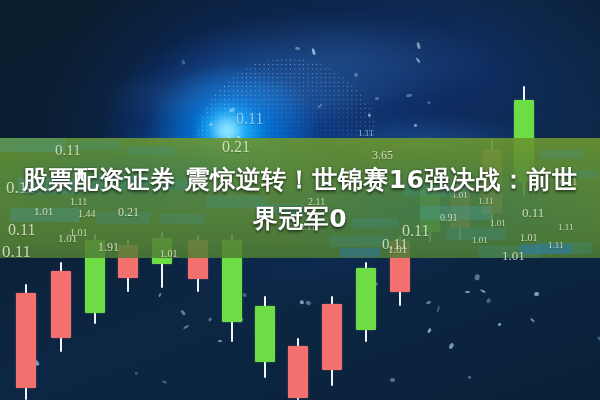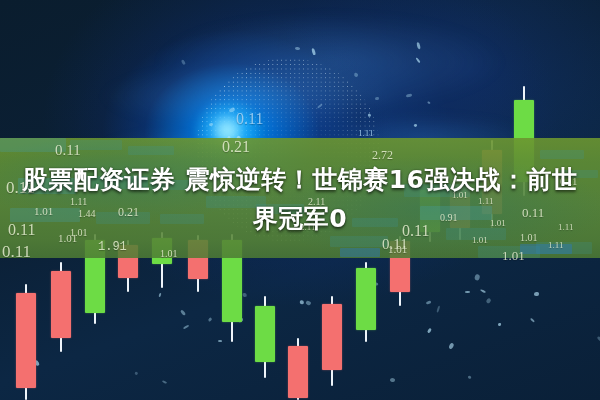--- a/index.html
+++ b/index.html
@@ -297,26 +297,26 @@
   <div id="numbers" class="layer">
       <span class="num" style="left: 55px; top: 142px; font-size: 15px;">0.11</span>
       <span class="num" style="left: 6px; top: 178px; font-size: 17px;">0.11</span>
       <span class="num" style="left: 34px; top: 205px; font-size: 11px;">1.01</span>
       <span class="num" style="left: 8px; top: 221px; font-size: 16px;">0.11</span>
       <span class="num" style="left: 70px; top: 196px; font-size: 10px;">1.11</span>
       <span class="num" style="left: 2px; top: 242px; font-size: 17px;">0.11</span>
       <span class="num" style="left: 58px; top: 232px; font-size: 11px;">1.01</span>
       <span class="num" style="left: 70px; top: 227px; font-size: 10px;">1.01</span>
       <span class="num" style="left: 78px; top: 208px; font-size: 10px;">1.44</span>
-      <span class="num" style="left: 98px; top: 240px; font-size: 12px; font-family: Liberation Mono, monospace;">1.91</span>
+      <span class="num" style="left: 98px; top: 240px; font-size: 12px;">1.91</span>
       <span class="num" style="left: 118px; top: 205px; font-size: 12px;">0.21</span>
       <span class="num blue" style="left: 236px; top: 110px; font-size: 16px;">0.11</span>
       <span class="num" style="left: 222px; top: 138px; font-size: 16px;">0.21</span>
       <span class="num blue" style="left: 358px; top: 128px; font-size: 9px;">1.11</span>
-      <span class="num" style="left: 372px; top: 148px; font-size: 12px;">2.72</span>
+      <span class="num" style="left: 372px; top: 148px; font-size: 12px;">3.65</span>
       <span class="num" style="left: 308px; top: 196px; font-size: 10px;">2.11</span>
       <span class="num" style="left: 452px; top: 190px; font-size: 9px;">1.01</span>
       <span class="num" style="left: 478px; top: 196px; font-size: 9px;">1.11</span>
       <span class="num" style="left: 440px; top: 212px; font-size: 10px;">0.91</span>
       <span class="num" style="left: 490px; top: 218px; font-size: 9px;">1.01</span>
       <span class="num" style="left: 522px; top: 205px; font-size: 13px;">0.11</span>
       <span class="num" style="left: 558px; top: 222px; font-size: 9px;">1.11</span>
       <span class="num" style="left: 472px; top: 235px; font-size: 9px;">1.01</span>
       <span class="num" style="left: 520px; top: 232px; font-size: 10px;">1.01</span>
       <span class="num" style="left: 548px; top: 240px; font-size: 9px;">1.11</span>

